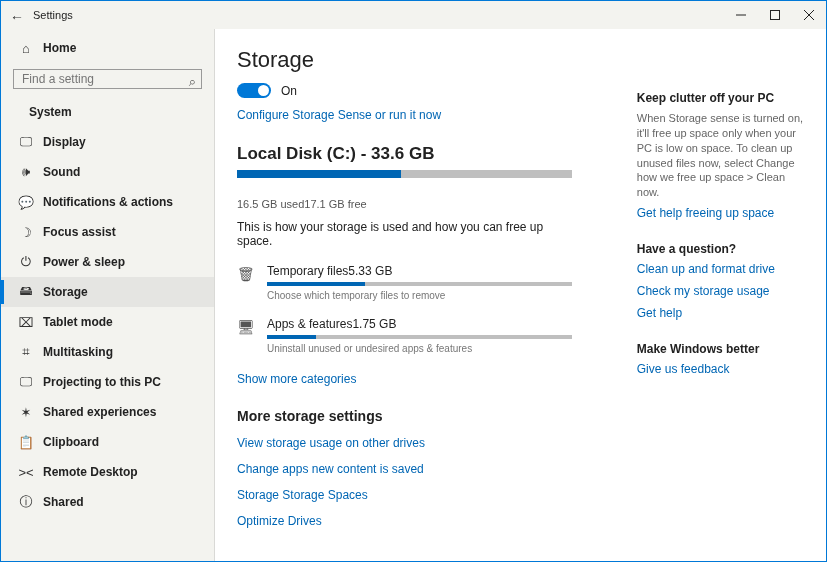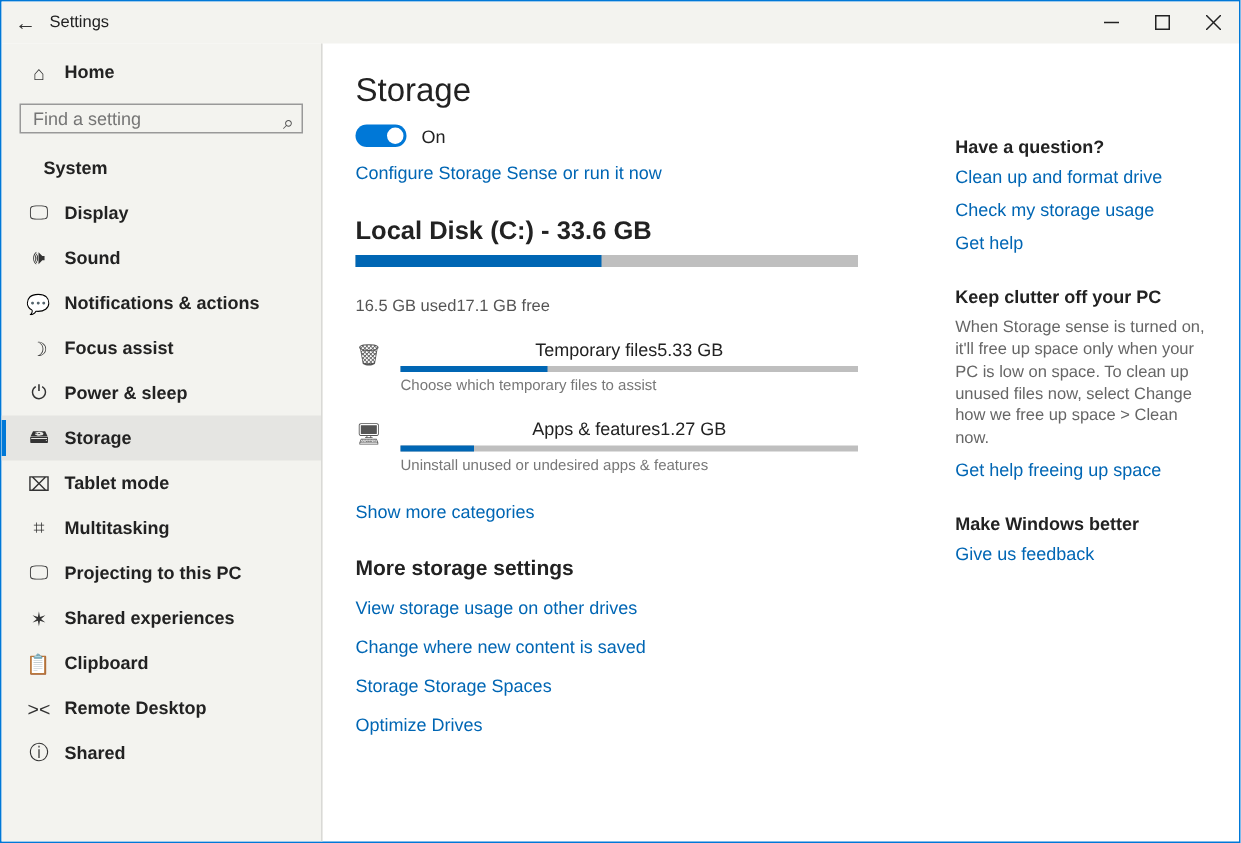--- a/index.html
+++ b/index.html
@@ -32,21 +32,21 @@
 .link { color: #0066b4; font-size: 12px; cursor: pointer; }
 .linkblock { margin-top: 8px; }
 h2.disk { font-size: 17px; font-weight: 700; margin-top: 22px; margin-bottom: 6px; }
 .barbg { width: 335px; height: 8px; background: #bfbfbf; position: relative; }
 .barfg { height: 100%; background: #0066b4; position: absolute; left: 0; top: 0; }
 .usage-row { display: flex; width: 335px; color: #555; font-size: 11px; margin-top: 20px; }
 .hint { font-size: 12px; margin-top: 10px; }
 .cat { display: flex; margin-top: 16px; width: 335px; }
 .cat .cic { width: 20px; color: #555; font-size: 14px; padding-top: 2px; }
 .cat .cbody { flex: 1; margin-left: 10px; }
-.cat .ctop { display: flex; justify-content: center; font-size: 12px; }
+.cat .ctop { display: flex; justify-content: flex-start; font-size: 12px; }
 .cat .cbar { width: 100%; height: 4px; background: #bfbfbf; margin-top: 4px; position: relative; }
 .cat .cbar .cfg { height: 100%; background: #0066b4; position: absolute; left: 0; top: 0; }
 .cat .csub { font-size: 10px; color: #777; margin-top: 4px; }
 h3.more { font-size: 14px; font-weight: 600; margin-top: 22px; margin-bottom: 4px; }
 .sideblock { margin-bottom: 22px; }
 .sideblock .sh { font-size: 12px; font-weight: 600; margin-bottom: 6px; }
 .sideblock .st { font-size: 11px; color: #666; line-height: 1.35; margin-bottom: 6px; }
 .sideblock .link { display: block; margin-bottom: 8px; }
 </style>
 </head>
@@ -153,74 +153,75 @@
       <div class="link linkblock">Configure Storage Sense or run it now</div>
 
       <h2 class="disk">Local Disk (C:) - 33.6 GB</h2>
       <div class="barbg">
           <div class="barfg" id="diskbar" style="width: 49%;"></div>
         </div>
       <div class="usage-row">
         <span>16.5 GB used</span>
         <span>17.1 GB free</span>
       </div>
+      <div class="hint">This is how your storage is used and how you can free up space.</div>
 
       <div id="cats">
           <div class="cat">
             <div class="cic">🗑</div>
             <div class="cbody">
               <div class="ctop">
                 <span>Temporary files</span>
                 <span>5.33 GB</span>
               </div>
               <div class="cbar">
                 <div class="cfg" style="width:32%"></div>
               </div>
-              <div class="csub">Choose which temporary files to assist</div>
+              <div class="csub">Choose which temporary files to remove</div>
             </div>
           </div>
           <div class="cat">
             <div class="cic">🖥</div>
             <div class="cbody">
               <div class="ctop">
                 <span>Apps &amp; features</span>
-                <span>1.27 GB</span>
+                <span>1.75 GB</span>
               </div>
               <div class="cbar">
                 <div class="cfg" style="width:16%"></div>
               </div>
               <div class="csub">Uninstall unused or undesired apps &amp; features</div>
             </div>
           </div>
         </div>
 
       <div class="link" style="margin-top:18px;">Show more categories</div>
 
       <h3 class="more">More storage settings</h3>
       <div id="morelinks">
           <span class="link" style="display: block; margin-top: 12px;">View storage usage on other drives</span>
-          <span class="link" style="display: block; margin-top: 12px;">Change where new content is saved</span>
+          <span class="link" style="display: block; margin-top: 12px;">Change apps new content is saved</span>
           <span class="link" style="display: block; margin-top: 12px;">Storage Storage Spaces</span>
           <span class="link" style="display: block; margin-top: 12px;">Optimize Drives</span>
         </div>
     </div>
 
     <div class="rightcol">
+      <div class="sideblock">
+        <div class="sh">Keep clutter off your PC</div>
+        <div class="st">When Storage sense is turned on, it'll free up space only when your PC is low on space. To clean up unused files now, select Change how we free up space &gt; Clean now.</div>
+        <span class="link">Get help freeing up space</span>
+      </div>
       <div class="sideblock">
         <div class="sh">Have a question?</div>
         <div id="qlinks">
             <span class="link">Clean up and format drive</span>
             <span class="link">Check my storage usage</span>
             <span class="link">Get help</span>
           </div>
       </div>
       <div class="sideblock">
-        <div class="sh">Keep clutter off your PC</div>
-        <div class="st">When Storage sense is turned on, it'll free up space only when your PC is low on space. To clean up unused files now, select Change how we free up space &gt; Clean now.</div>
-        <span class="link">Get help freeing up space</span>
-      </div>
-      <div class="sideblock">
         <div class="sh">Make Windows better</div>
         <span class="link">Give us feedback</span>
       </div>
     </div>
   </div>
 </div>
 
 </body></html>

